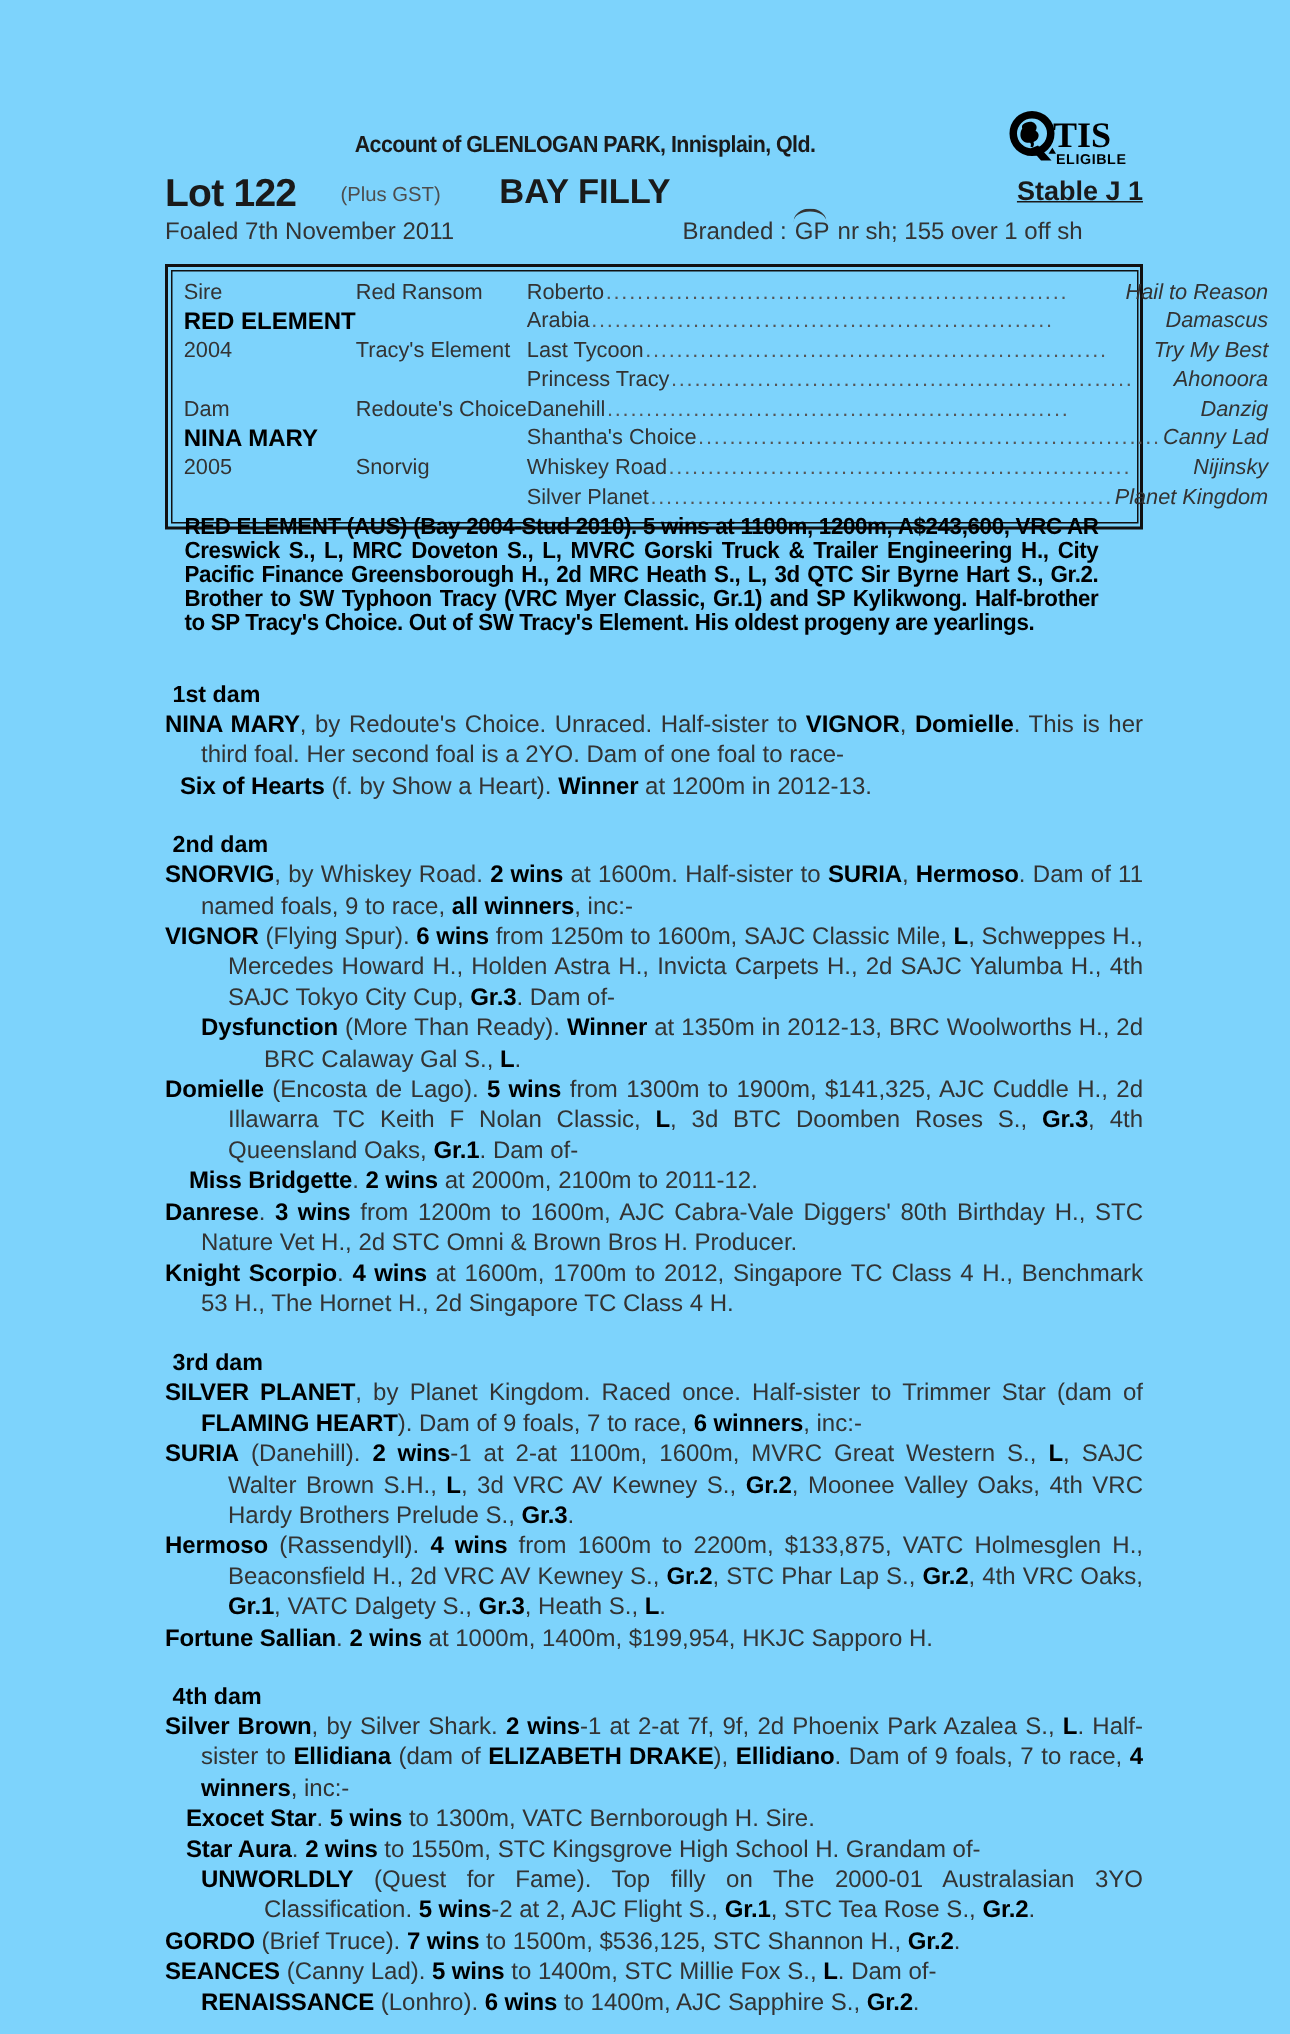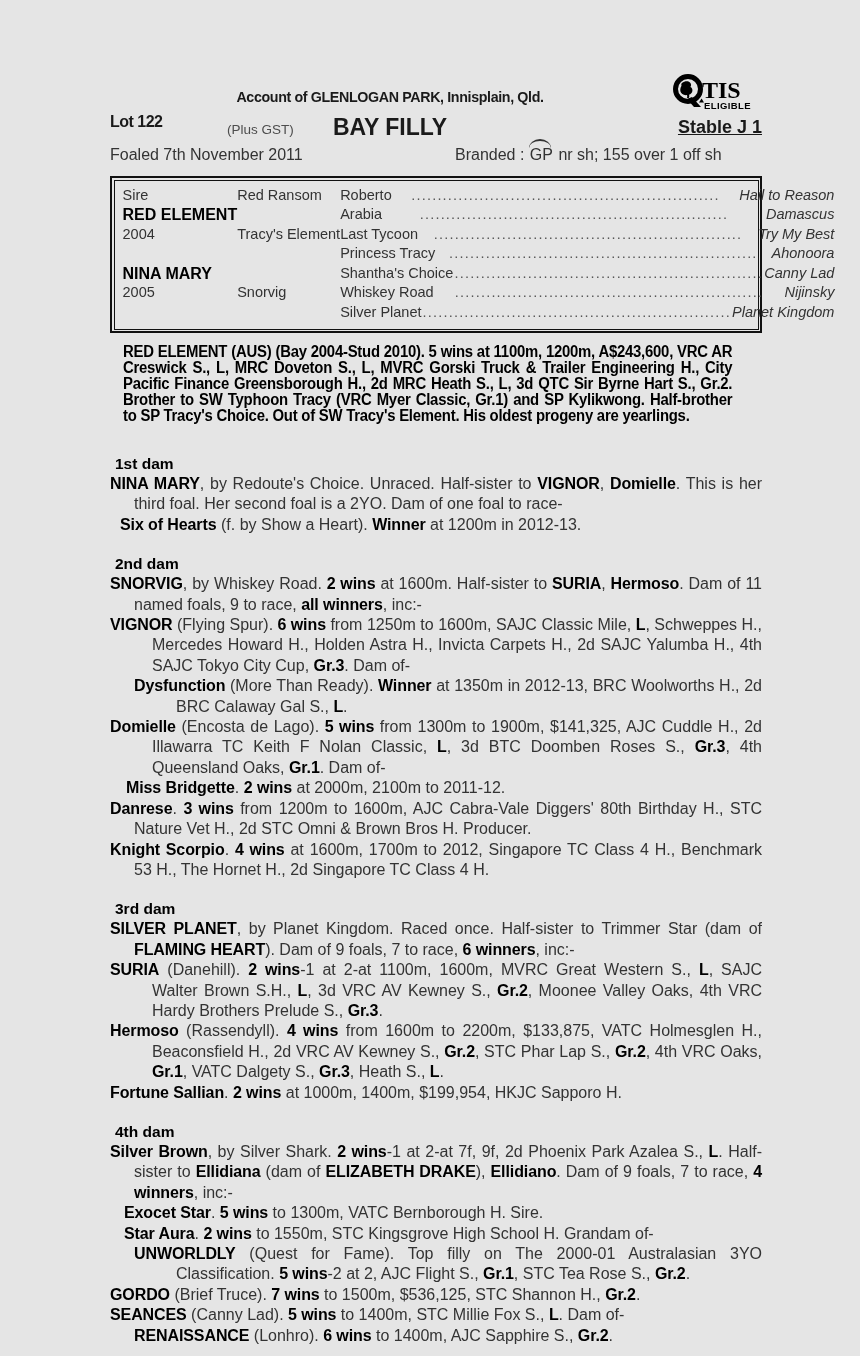--- a/index.html
+++ b/index.html
@@ -9,21 +9,21 @@
     background: #ffffff;
   }
   body {
     font-family: "Liberation Sans", sans-serif;
     color: #1a1a1a;
   }
   .page {
     position: relative;
     width: 860px;
     height: 1356px;
-    background: #e5e5e5;
+    background: #7dd3fc;
     overflow: hidden;
     box-sizing: border-box;
   }
   .sheet {
     position: absolute;
     left: 110px;
     top: 0;
     width: 652px;
   }
 
@@ -56,21 +56,21 @@
     left: 0;
     top: 113px;
     width: 652px;
     height: 30px;
   }
   .lot {
     position: absolute;
     left: 0;
     top: 0;
     font-weight: bold;
-    font-size: 16px;
+    font-size: 26px;
     letter-spacing: -0.5px;
   }
   .lot-gst {
     position: absolute;
     left: 117px;
     top: 9px;
     font-size: 13.5px;
     color: #4d4d4d;
   }
   .sex {
@@ -142,21 +142,21 @@
     color: #333;
   }
   .ped-table td {
     padding: 0;
     vertical-align: top;
     line-height: 19.6px;
     white-space: nowrap;
   }
   .col-a { width: 157px; }
   .col-b { width: 167px; }
-  .col-c { width: auto; text-align: center; }
+  .col-c { width: auto; }
   .pname { font-weight: bold; font-size: 16px; color:#000; letter-spacing:0px; }
   .gp {
     display: flex;
     width: 100%;
     align-items: baseline;
   }
   .gp .lft { white-space: nowrap; }
   .gp .dots {
     flex: 1 1 auto;
     overflow: hidden;
@@ -294,20 +294,31 @@
             <td class="col-b"></td>
             <td class="col-c">
               <span class="gp">
                     <span class="lft">Princess Tracy</span>
                     <span class="dots">...........................................................</span>
                     <span class="rgt">Ahonoora</span>
                   </span>
             </td>
           </tr>
           <tr>
+            <td class="col-a">Dam</td>
+            <td class="col-b">Redoute's Choice</td>
+            <td class="col-c">
+              <span class="gp">
+                    <span class="lft">Danehill</span>
+                    <span class="dots">...........................................................</span>
+                    <span class="rgt">Danzig</span>
+                  </span>
+            </td>
+          </tr>
+          <tr>
             <td class="col-a pname">NINA MARY</td>
             <td class="col-b"></td>
             <td class="col-c">
               <span class="gp">
                     <span class="lft">Shantha's Choice</span>
                     <span class="dots">...........................................................</span>
                     <span class="rgt">Canny Lad</span>
                   </span>
             </td>
           </tr>

